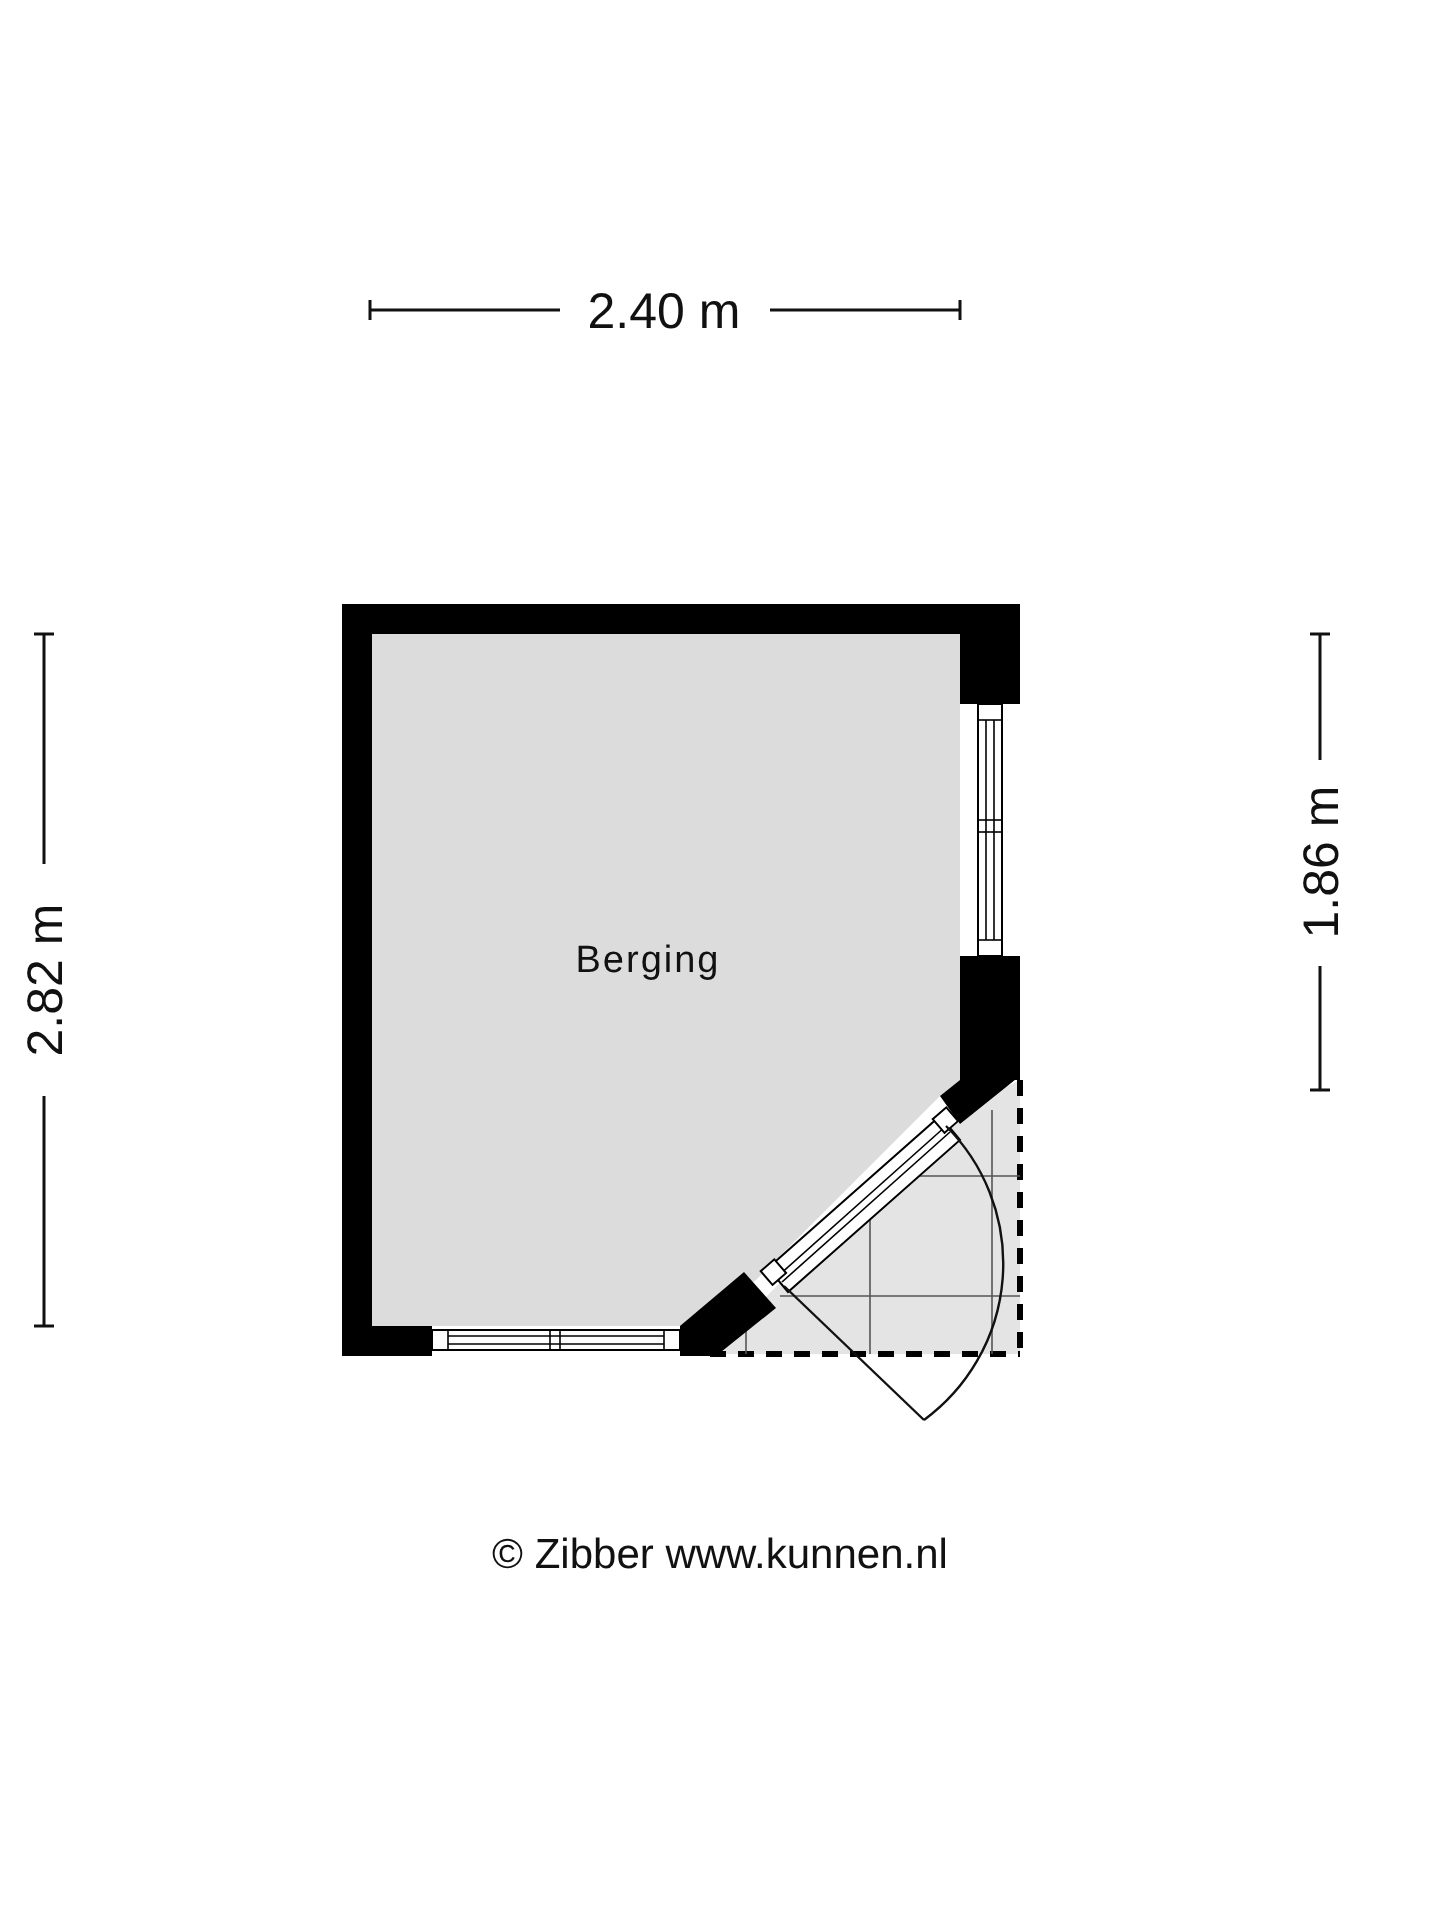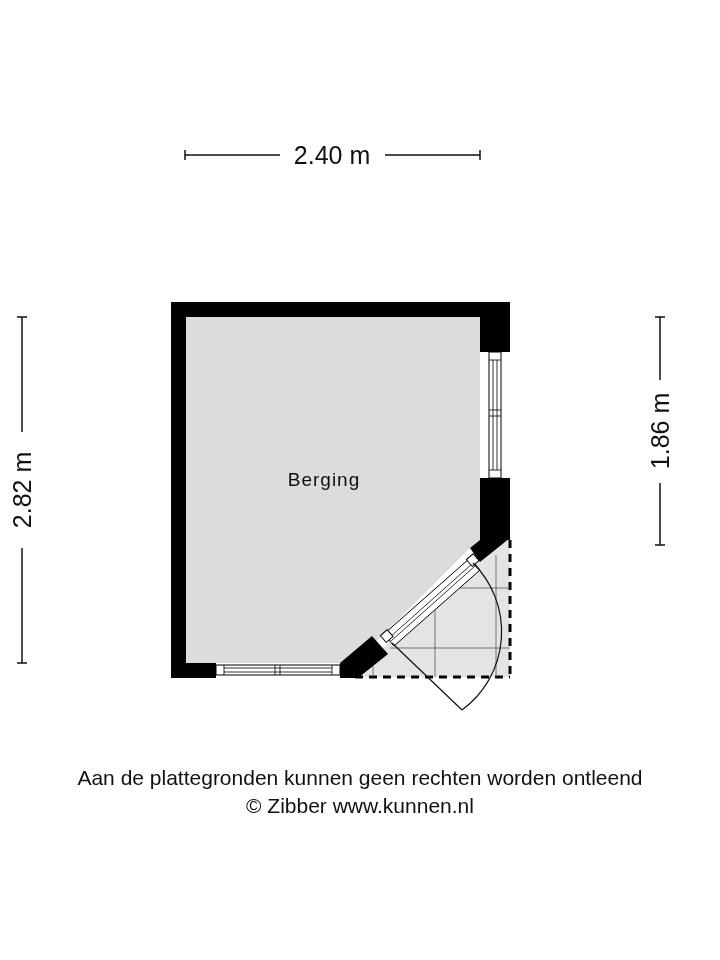--- a/index.html
+++ b/index.html
@@ -102,15 +102,14 @@
     <rect x="468" y="556" width="9" height="9" fill="#fff" stroke="#000" stroke-width="1" transform="rotate(-41 472 560)"></rect>
 
     <line x1="392" y1="643" x2="462" y2="710" stroke="#111" stroke-width="1.2"></line>
     <path d="M 473 563 A 97 97 0 0 1 462 710" fill="none" stroke="#111" stroke-width="1.2"></path>
   </g>
 
   <text class="room-label" x="324" y="486" text-anchor="middle">Berging</text>
 </svg>
 
 <div class="footer">
-  <div>Aan de plattegronden kunnen geen rechten worden ontleend</div>
   <div>© Zibber www.kunnen.nl</div>
 </div>
 
 </body></html>

